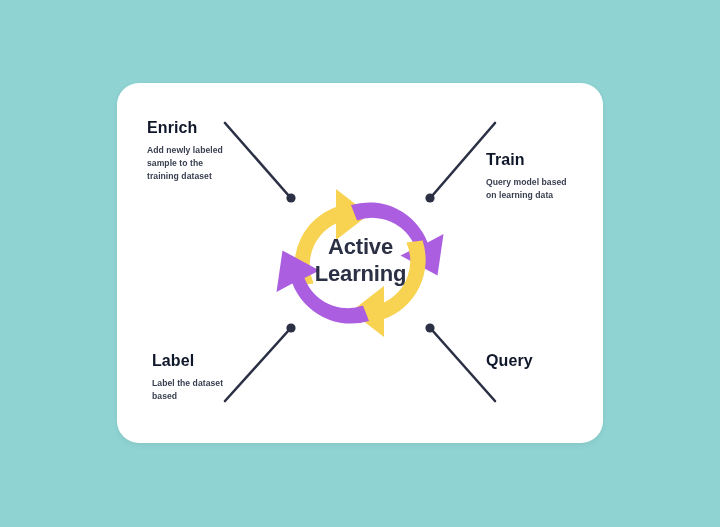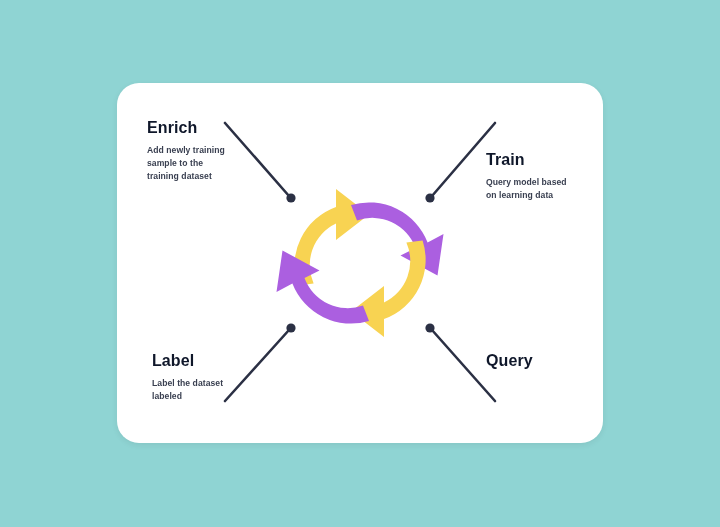--- a/index.html
+++ b/index.html
@@ -147,43 +147,47 @@
         A 63 63 0 0 1 175.4 200.5
         L 159.5 209.0
         L 165.5 167.5
         L 202.5 187.5
         L 187.5 195.0
         A 46 46 0 0 0 246.0 222.5
         Z"></path>
     </g>
   </svg>
 
+  <div class="center-text">
+    <span>Active</span>
+    <span>Learning</span>
+  </div>
 
   <div class="block" id="blk-enrich">
     <div class="block-title">Enrich</div>
     <div class="block-body">
-      <span>Add newly training</span>
+      <span>Add newly labeled</span>
       <span>sample to the</span>
       <span>training dataset</span>
     </div>
   </div>
 
   <div class="block" id="blk-train">
     <div class="block-title">Train</div>
     <div class="block-body">
       <span>Query model based</span>
       <span>on learning data</span>
     </div>
   </div>
 
   <div class="block" id="blk-label">
     <div class="block-title">Label</div>
     <div class="block-body">
       <span>Label the dataset</span>
-      <span>labeled</span>
+      <span>based</span>
     </div>
   </div>
 
   <div class="block" id="blk-query">
     <div class="block-title">Query</div>
   </div>
 
 </div>
 
 </body></html>

